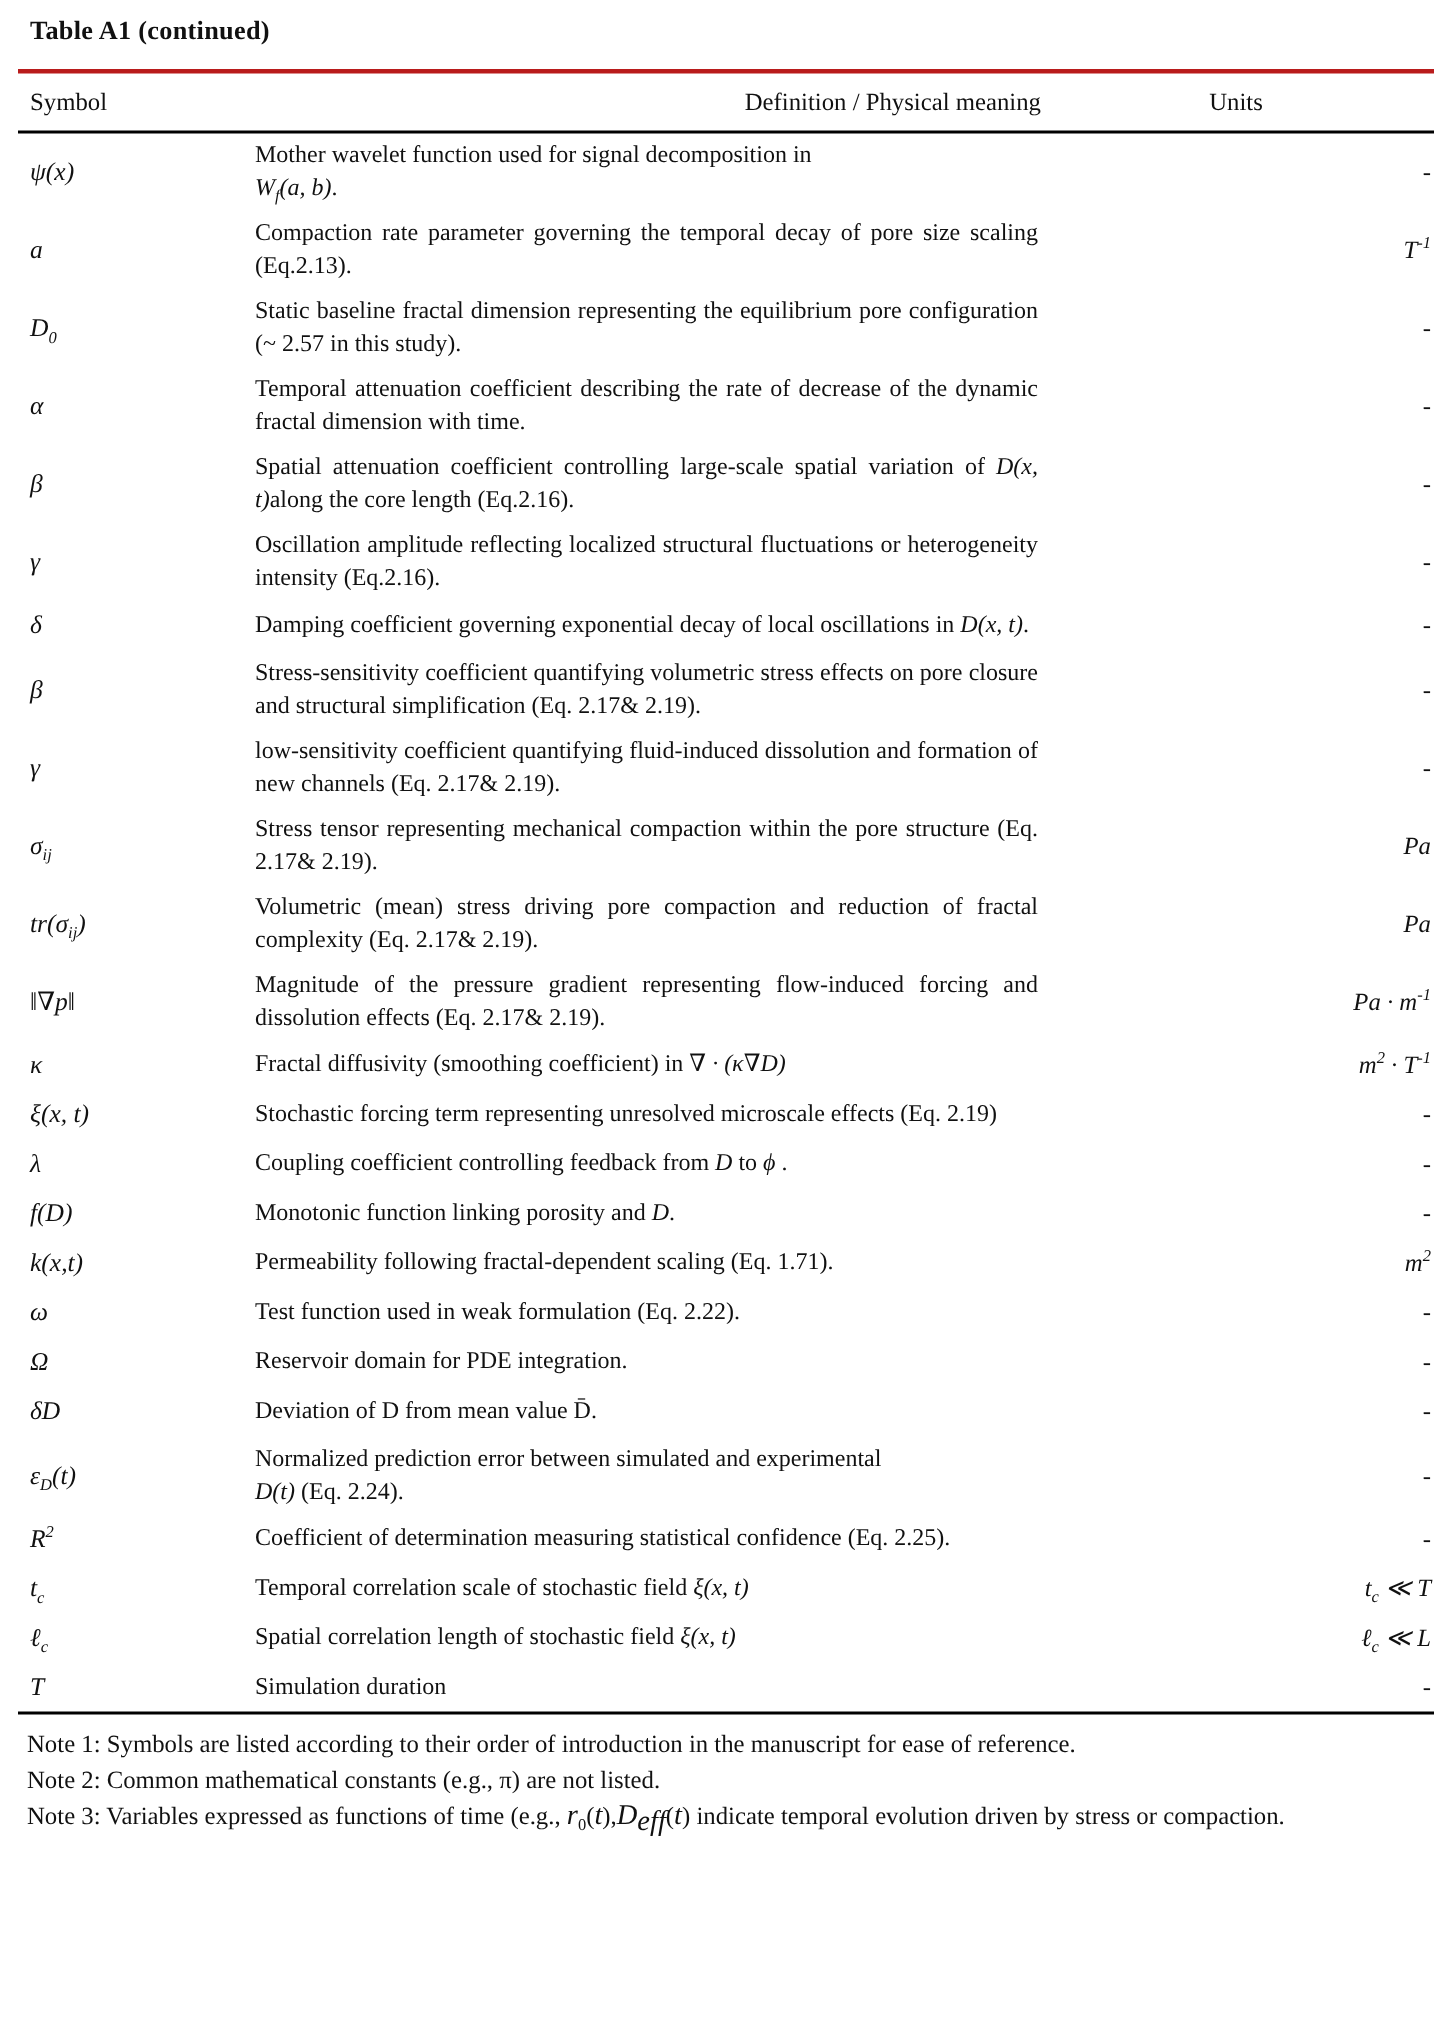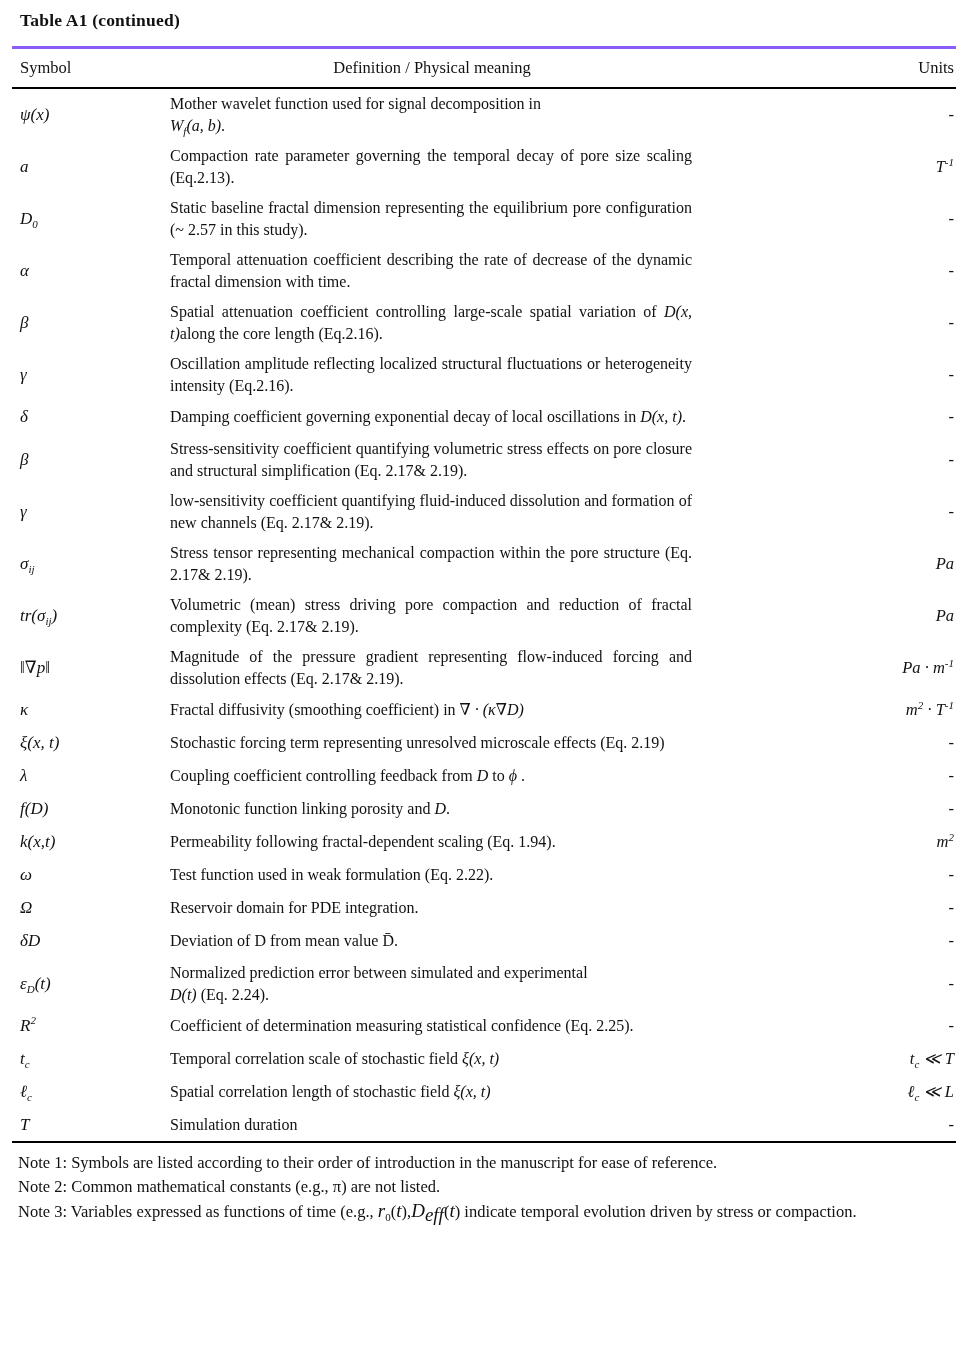--- a/index.html
+++ b/index.html
@@ -17,37 +17,37 @@
     font-size: 17.5px;
     font-weight: bold;
     margin: 4px 0 15px 8px;
     letter-spacing: 0.2px;
   }
 
   table.symtable {
     width: 100%;
     border-collapse: collapse;
     table-layout: fixed;
-    border-top: 3px solid #8b5cf6;
+    border-top: 3px solid #b91c1c;
     border-bottom: 2.5px solid #000;
   }
   col.c-sym  { width: 158px; }
   col.c-def  { width: 524px; }
   col.c-unit { width: auto;  }
 
   thead tr { border-bottom: 2.5px solid #000; height: 40px; }
   th {
     font-weight: normal;
     font-size: 16.5px;
     padding: 8px 0;
     vertical-align: middle;
   }
   th.h-sym  { text-align: left; padding-left: 8px; }
-  th.h-def  { text-align: center; }
-  th.h-unit { text-align: right; padding-right: 2px; }
+  th.h-def  { text-align: right; }
+  th.h-unit { text-align: center; padding-right: 2px; }
 
   tbody tr { height: 33px; }
   td { vertical-align: middle; }
   td.sym {
     font-style: italic;
     font-size: 17px;
     padding: 3px 6px 3px 8px;
   }
   td.def {
     text-align: justify;
@@ -188,21 +188,21 @@
   </tr>
 
   <tr>
     <td class="sym">f(D)</td>
     <td class="def">Monotonic function linking porosity and <i>D</i>.</td>
     <td class="unit">-</td>
   </tr>
 
   <tr>
     <td class="sym">k(x,t)</td>
-    <td class="def">Permeability following fractal-dependent scaling (Eq. 1.94).</td>
+    <td class="def">Permeability following fractal-dependent scaling (Eq. 1.71).</td>
     <td class="unit">m<sup>2</sup></td>
   </tr>
 
   <tr>
     <td class="sym">ω</td>
     <td class="def">Test function used in weak formulation (Eq. 2.22).</td>
     <td class="unit">-</td>
   </tr>
 
   <tr>

